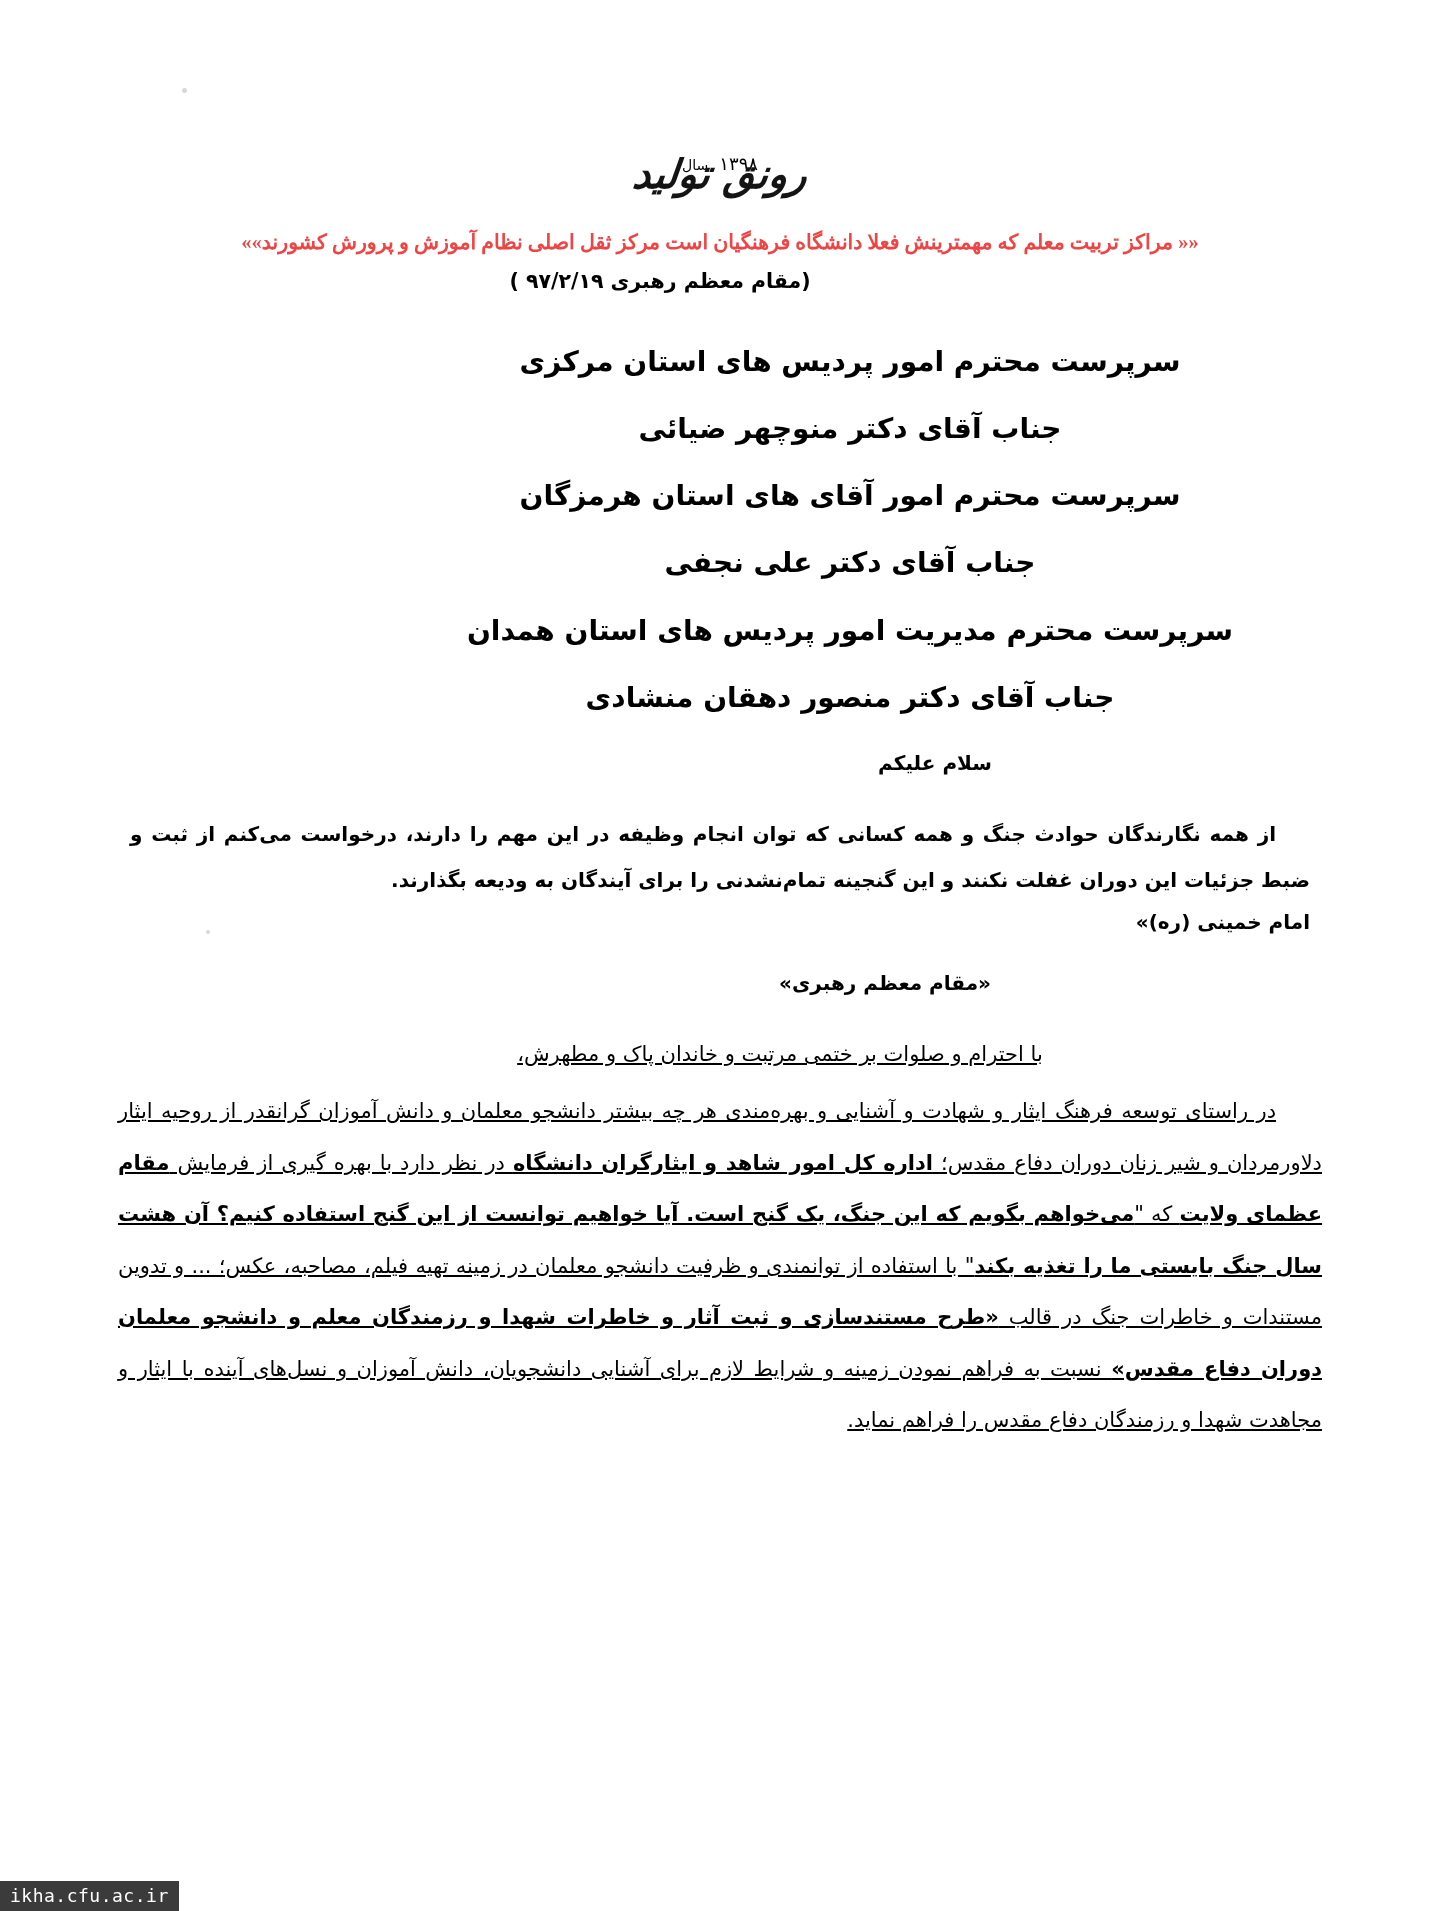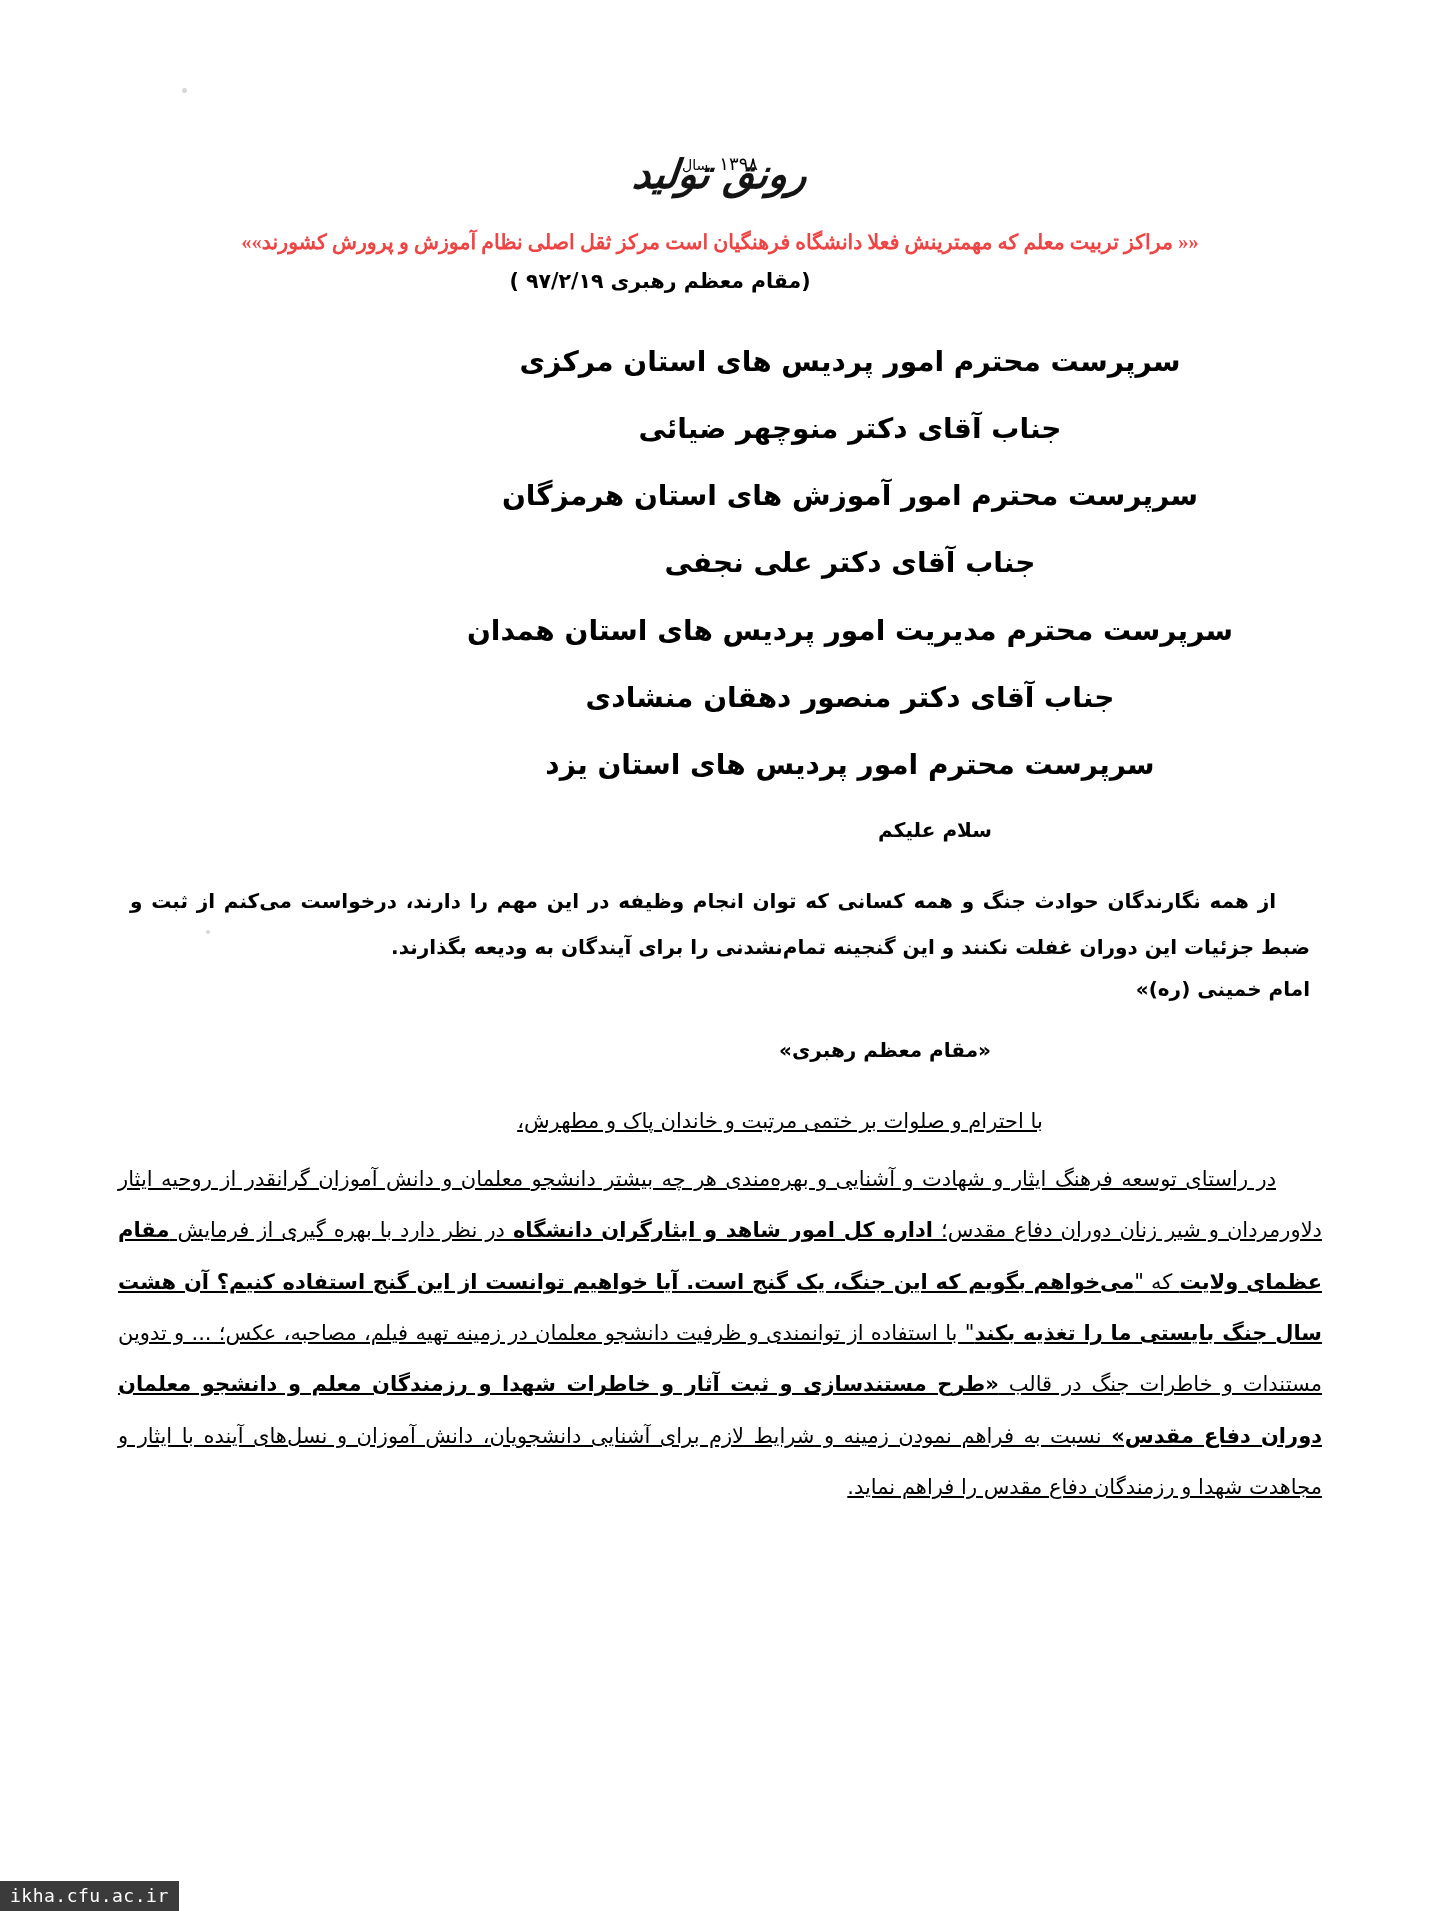--- a/index.html
+++ b/index.html
@@ -187,25 +187,24 @@
     </div>
 
     <div class="quote-block">
       <div class="quote-line">«« مراکز تربیت معلم که مهمترینش فعلا دانشگاه فرهنگیان است مرکز ثقل اصلی نظام آموزش و پرورش کشورند»»</div>
       <div class="quote-source">(مقام معظم رهبری ۹۷/۲/۱۹ )</div>
     </div>
 
     <div class="addressees">
       <div class="addressee">سرپرست محترم امور پردیس های استان مرکزی</div>
       <div class="addressee">جناب آقای دکتر منوچهر ضیائی</div>
-      <div class="addressee">سرپرست محترم امور آموزش های استان هرمزگان</div>
+      <div class="addressee">سرپرست محترم امور آقای های استان هرمزگان</div>
       <div class="addressee">جناب آقای دکتر علی نجفی</div>
       <div class="addressee">سرپرست محترم مدیریت امور پردیس های استان همدان</div>
       <div class="addressee">جناب آقای دکتر منصور  دهقان منشادی</div>
-      <div class="addressee">سرپرست محترم امور پردیس های استان یزد</div>
     </div>
 
     <div class="salutation">سلام علیکم</div>
 
     <div class="leader-quote">
       <span class="indent"></span><span>از همه نگارندگان حوادث جنگ و همه کسانی که توان انجام وظیفه در این مهم را دارند، درخواست می‌کنم از ثبت و ضبط جزئیات این دوران غفلت نکنند و این گنجینه تمام‌نشدنی را برای آیندگان به ودیعه بگذارند.</span>
       <span class="imam">امام خمینی (ره)»</span>
     </div>
     <div class="leader-attrib">«مقام معظم رهبری»</div>
 

